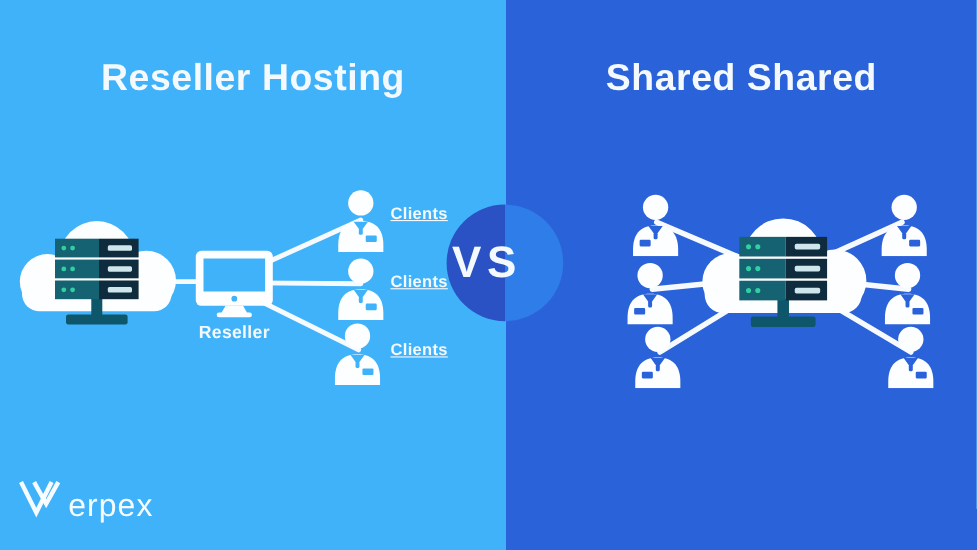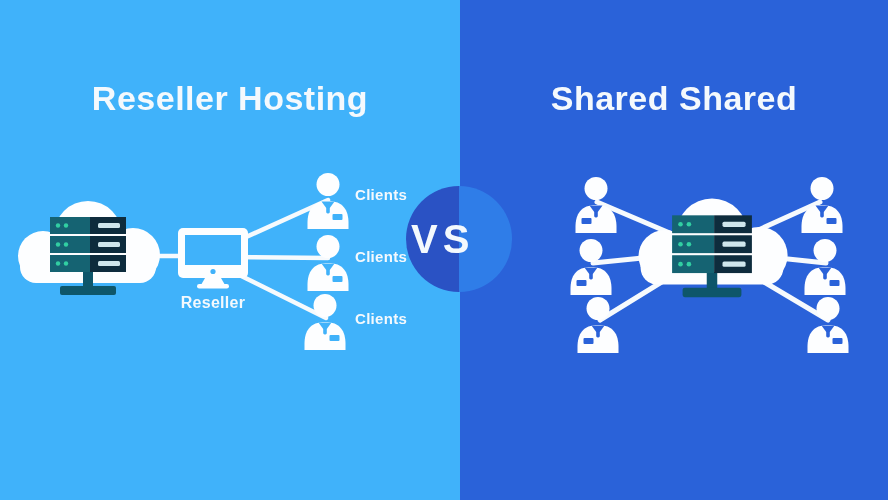--- a/index.html
+++ b/index.html
@@ -2,27 +2,27 @@
 <html><head>
 <meta charset="utf-8">
 <style>
   html,body{margin:0;padding:0;}
   body{font-family:"Liberation Sans","DejaVu Sans",sans-serif;}
   .canvas{position:relative;width:888px;height:500px;overflow:hidden;background:#40B2FA;}
   .half{position:absolute;top:0;height:500px;}
   .half.left{left:0;width:460px;background:#40B2FA;}
   .half.right{left:460px;width:428px;background:#2A62D9;}
   .panel-title{position:absolute;top:52px;left:0;right:0;text-align:center;
-    color:#F4F9FD;font-size:34px;font-weight:700;letter-spacing:.5px;margin-top:27px;}
+    color:#F4F9FD;font-size:34px;font-weight:700;letter-spacing:.5px;}
   .lines{position:absolute;left:0;top:0;pointer-events:none;}
   .icon{position:absolute;}
   .icon svg{display:block;}
   .flip svg{transform:scaleX(-1);}
   .lbl{position:absolute;font-weight:700;}
-  .lbl-clients{color:#F4F9FD;font-size:15px;letter-spacing:.3px;}
+  .lbl-clients{color:#F4F9FD;font-size:15px;letter-spacing:.3px;text-decoration:underline;}
   .lbl-server{color:#2C4B66;font-size:15px;line-height:1.25;text-align:center;width:150px;}
   .lbl-reseller{color:#F4F9FD;font-size:16px;text-align:center;width:92px;letter-spacing:.3px;}
   .vs-badge{position:absolute;left:406px;top:186px;width:106px;height:106px;border-radius:50%;
     background:linear-gradient(90deg,#2A52C4 50%,#2F7DE8 50%);
     display:flex;align-items:center;
     color:#F4F9FD;font-size:40px;font-weight:700;letter-spacing:5px;text-indent:5px;}
   .verpex{position:absolute;left:16px;top:434px;display:flex;align-items:flex-end;gap:4px;
     color:rgba(255,255,255,.95);}
   .verpex .wordmark{font-size:29px;font-weight:400;letter-spacing:1px;line-height:1;
     padding-bottom:2px;}
@@ -168,14 +168,23 @@
   <div class="icon" style="left:804px;top:295px;width:48px;height:58px;color:#2A62D9">
     <svg width="48" height="58">
         <use href="#sym-person"></use>
       </svg>
   </div>
 
   <div class="vs-badge">
     <span>VS</span>
   </div>
 
+  <div class="verpex">
+    <span>
+      <svg width="42" height="38" viewBox="0 0 42 38" fill="none" stroke="rgba(255,255,255,.95)" stroke-width="4" stroke-linecap="square">
+        <path d="M4 6 L17 32 L30 6"></path>
+        <path d="M16 6 L26 24 L36 6"></path>
+      </svg>
+    </span>
+    <span class="wordmark">erpex</span>
+  </div>
 
 </div>
 
 </body></html>

